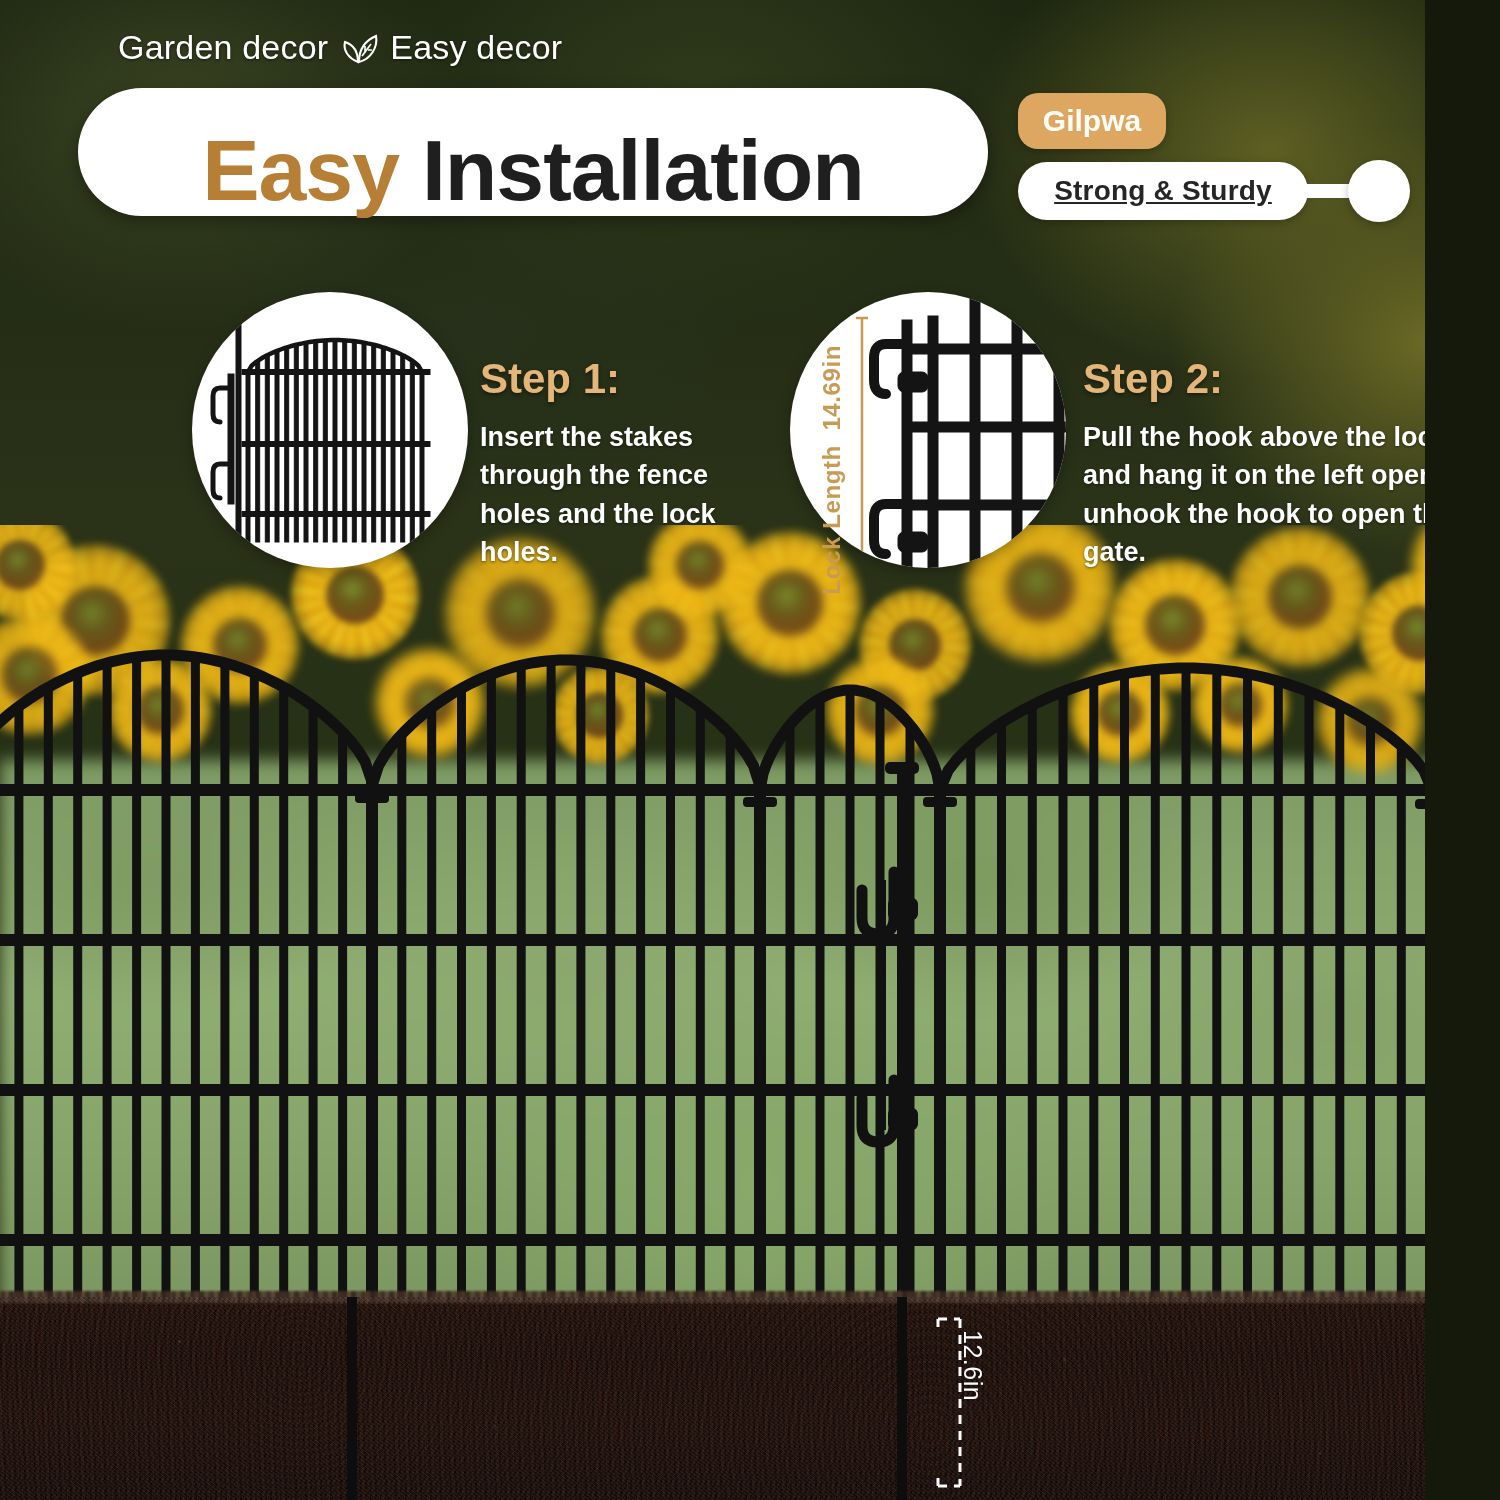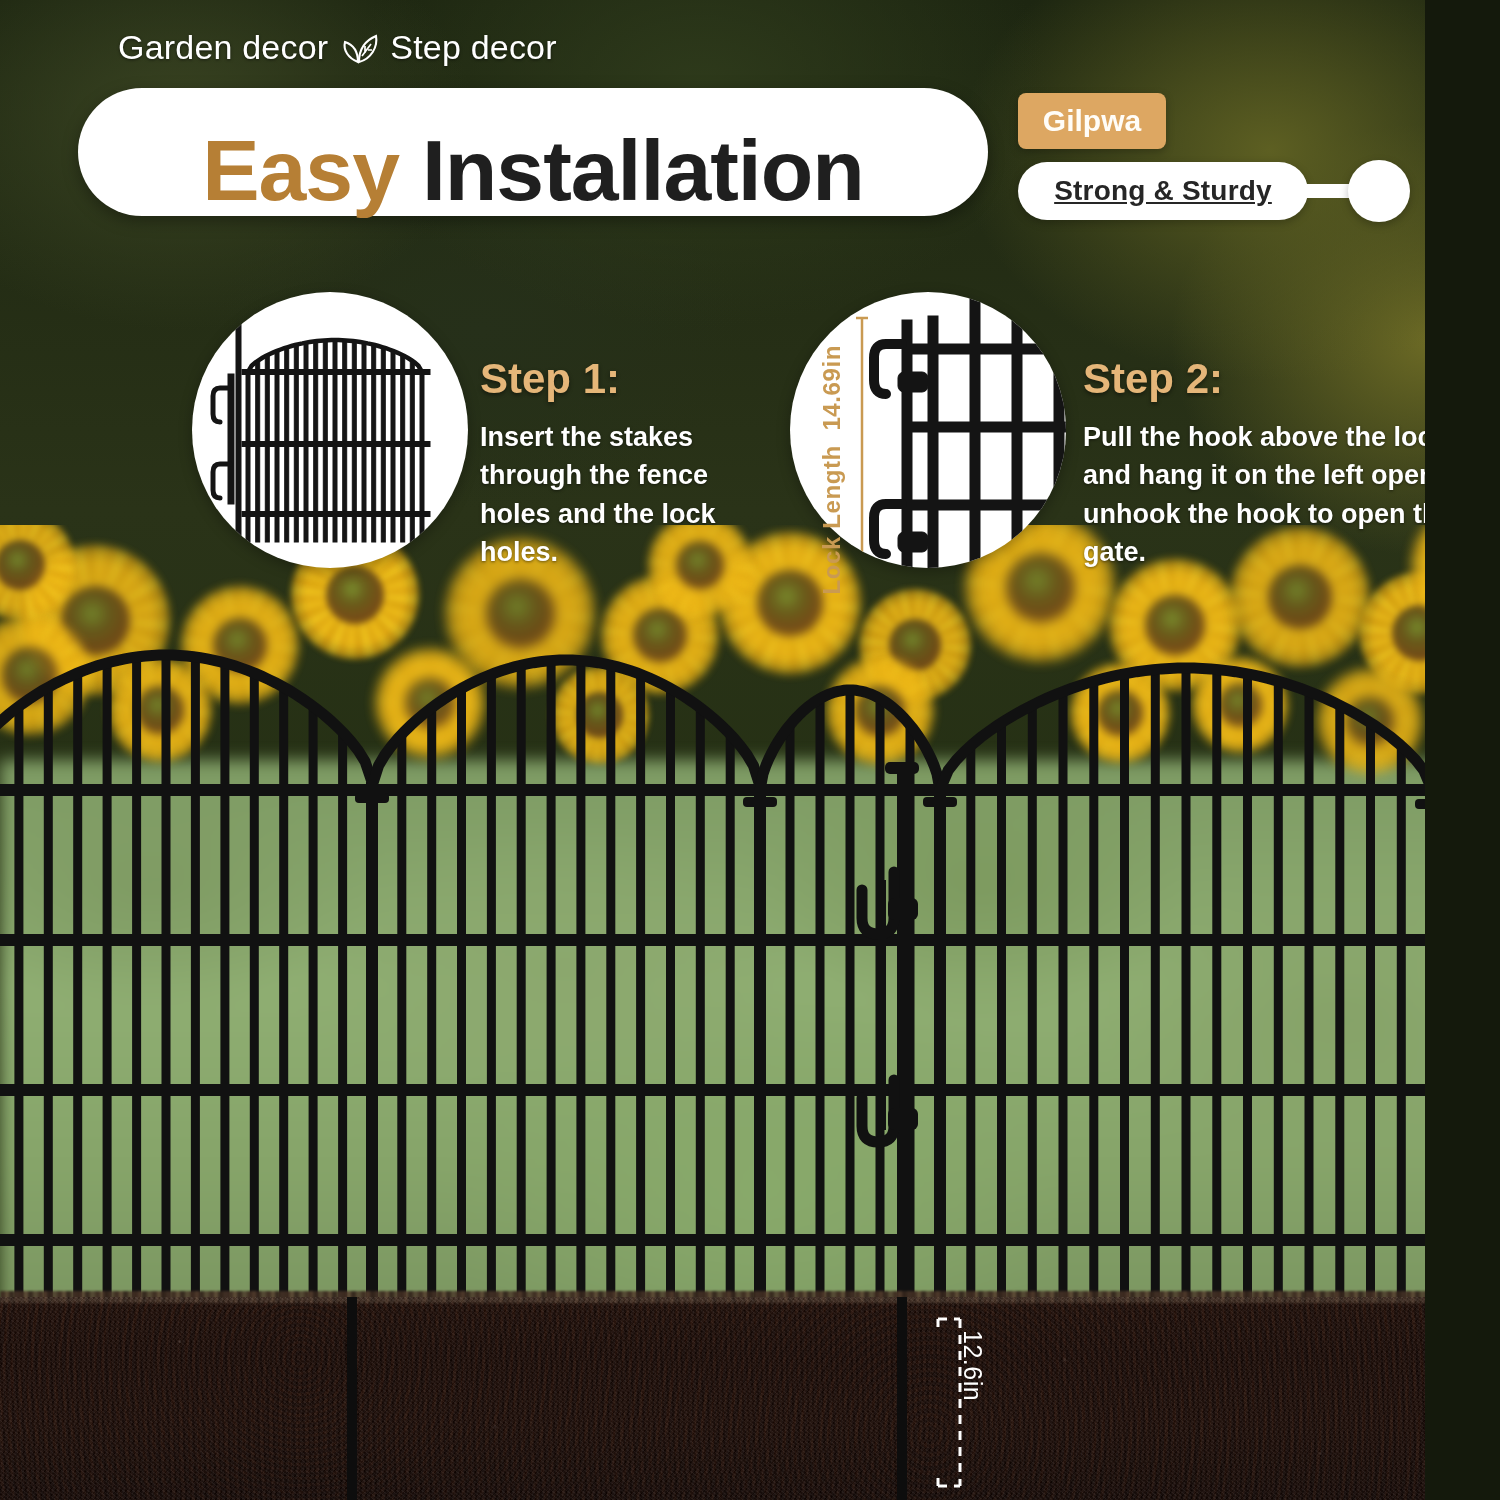--- a/index.html
+++ b/index.html
@@ -126,21 +126,21 @@
   .title-text{
     font-size:86px; font-weight:700; letter-spacing:-1px;
     white-space:nowrap; line-height:1; position:relative; top:-3px;
   }
   .title-accent{ color:#b67f35; }
   .title-dark{ color:#1f1f1f; }
 
   .brand-badge{
     position:absolute; left:1018px; top:93px;
     min-width:148px; height:56px; padding:0 22px;
-    background:#dda762; border-radius:8px;
+    background:#dda762; border-radius:20px;
     display:flex; align-items:center; justify-content:center;
     color:#fffdf8; font-size:30px; font-weight:700;
     box-shadow:0 3px 8px rgba(0,0,0,.25);
   }
   .sturdy-wrap{
     position:absolute; left:1018px; top:162px; width:400px; height:58px;
   }
   .sturdy-pill{
     position:absolute; left:0; top:0; width:290px; height:58px;
     background:#ffffff; border-radius:29px;
@@ -426,21 +426,21 @@
       <rect x="1438" y="0" width="10" height="203" fill="#0d0d0d"></rect>
     </svg>
 
   <div class="brandline">
     <span>Garden decor</span>
     <svg class="sprout-icon" viewBox="0 0 42 34">
       <path d="M20 31 C20 22,16 14,7 11 C5 19,10 27,20 31 Z" fill="none" stroke="#ffffff" stroke-width="2.1"></path>
       <path d="M21 31 C21 20,26 10,38 5 C40 16,33 28,21 31 Z" fill="none" stroke="#ffffff" stroke-width="2.1"></path>
       <path d="M24 25 L33 13 M27 22 L27 15 M30 19 L34 19" stroke="#ffffff" stroke-width="1.7" fill="none"></path>
     </svg>
-    <span>Step decor</span>
+    <span>Easy decor</span>
   </div>
 
   <div class="title-pill">
     <div class="title-text"><span class="title-accent">Easy</span><span class="title-dark"> Installation</span></div>
   </div>
 
   <div class="brand-badge">Gilpwa</div>
 
   <div class="sturdy-wrap">
     <div class="sturdy-pill">Strong &amp; Sturdy</div>

